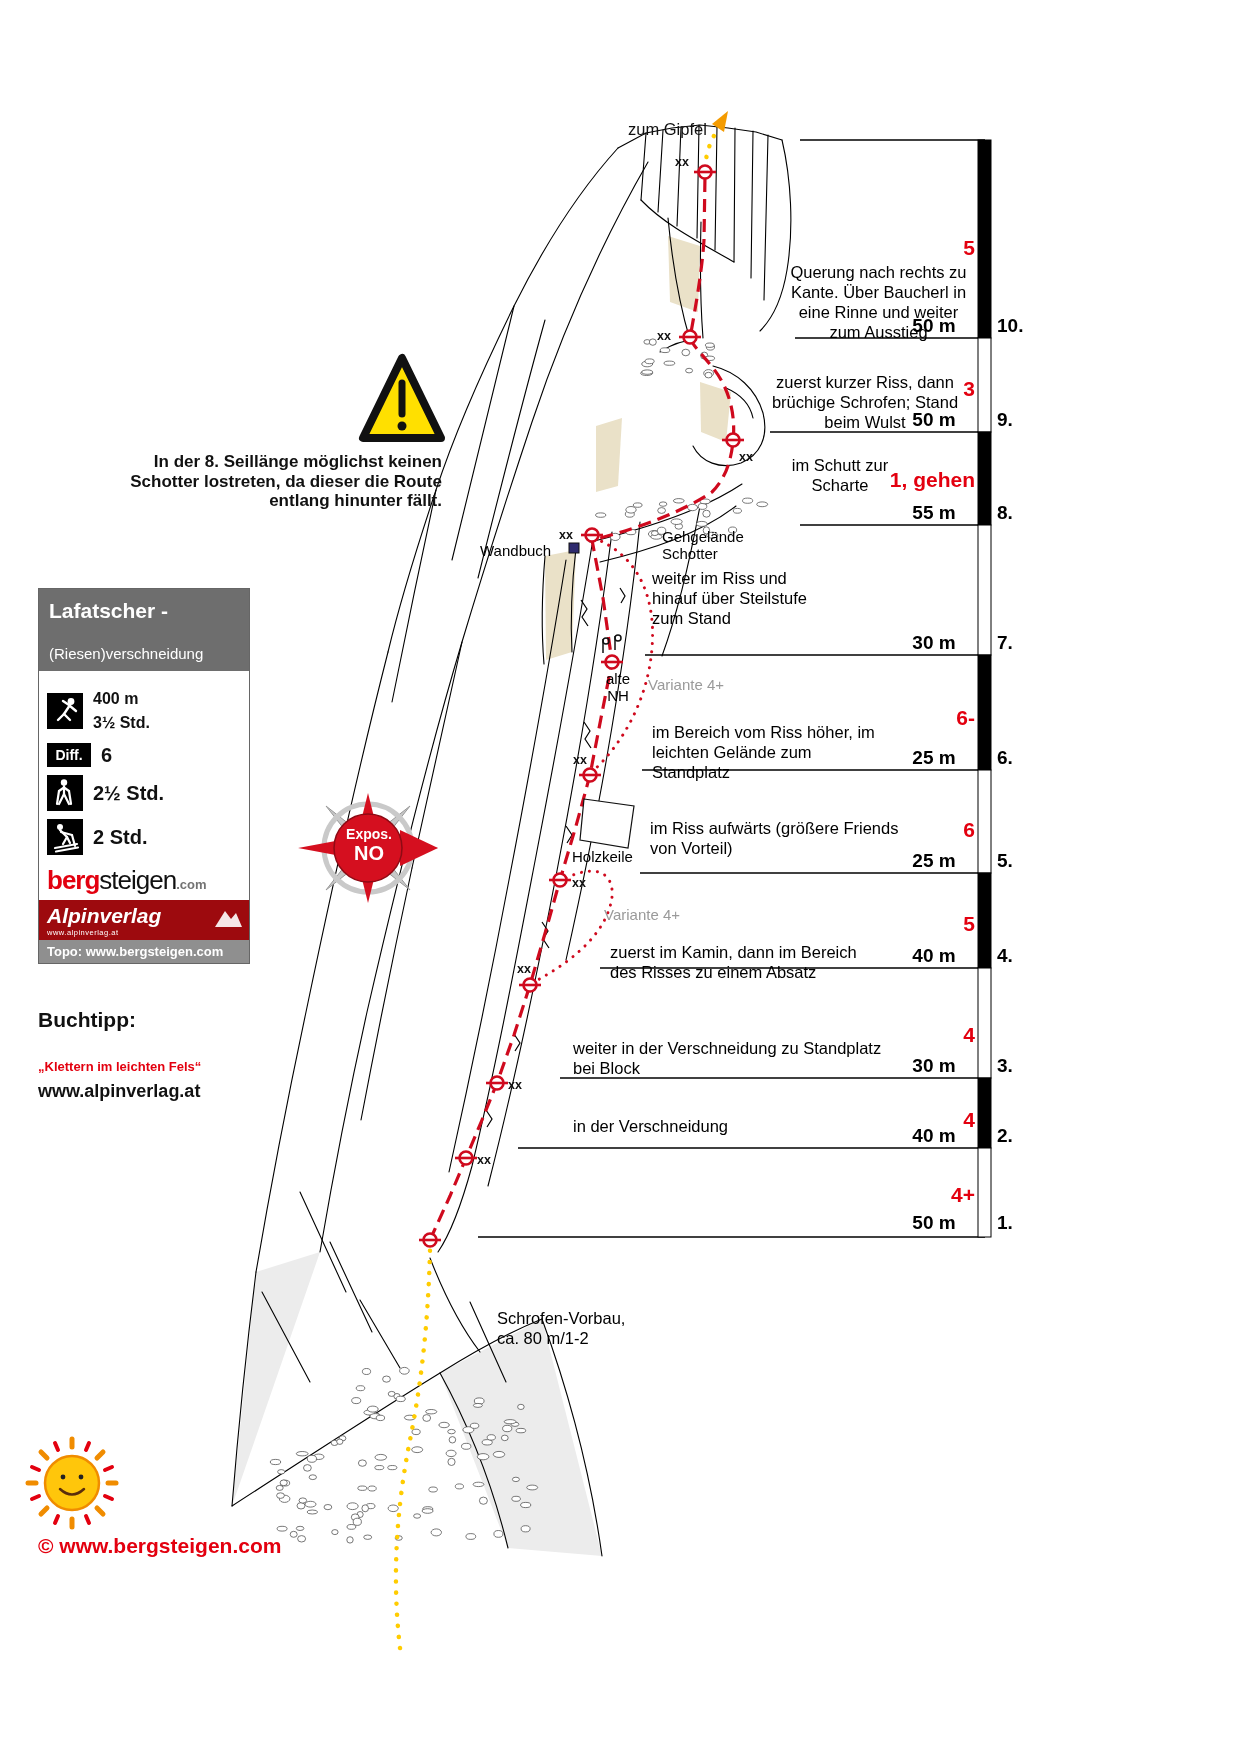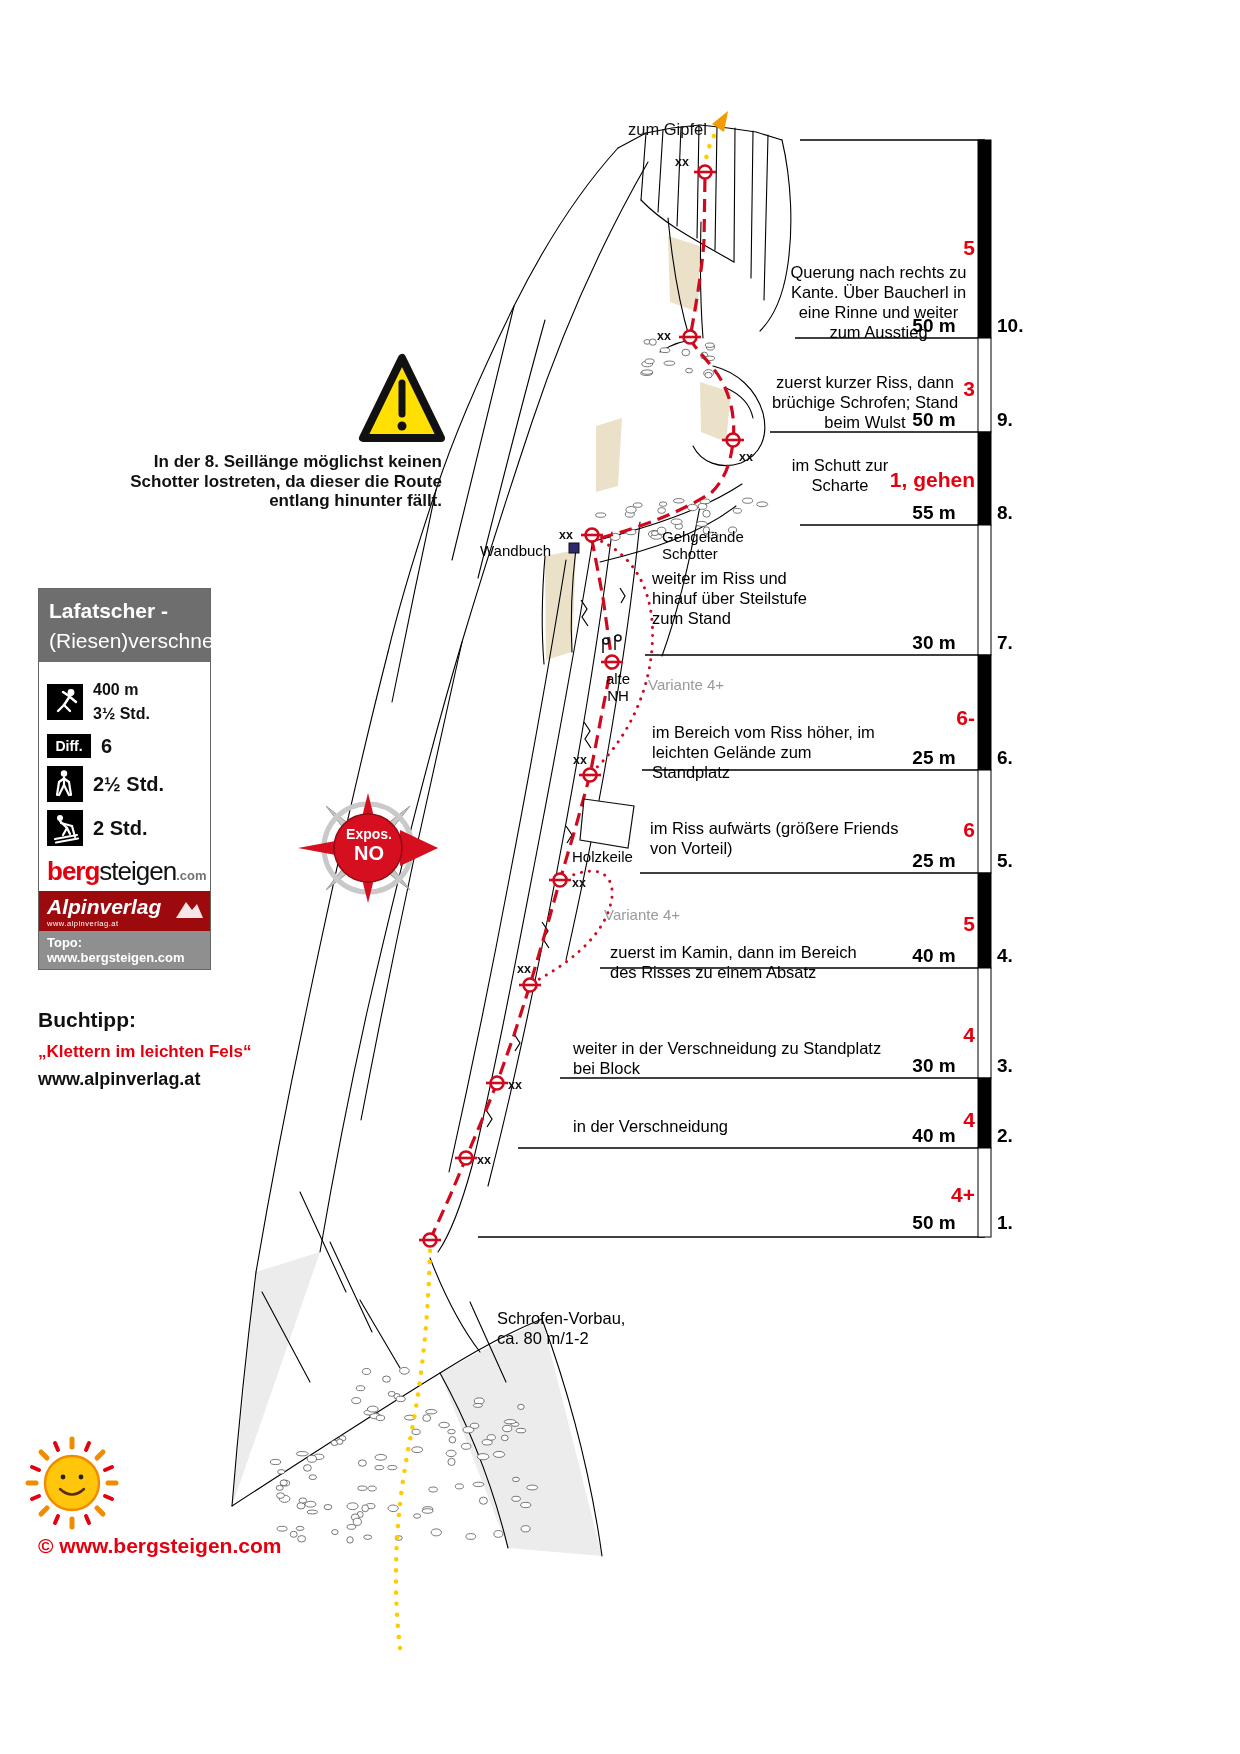--- a/index.html
+++ b/index.html
@@ -13,45 +13,45 @@
   .len{font-weight:bold;font-size:19px;text-align:center;color:#000}
   .pnum{font-weight:bold;font-size:19px;color:#000}
   .maplabel{font-size:15px;color:#000}
   .graylabel{font-size:15px;color:#9a9a9a}
   .xxlbl{font:bold 12.5px "Liberation Sans",sans-serif;fill:#111}
   #belays circle{fill:#fff;stroke:#cf0a1e;stroke-width:2.6}
   #belays line{stroke:#cf0a1e;stroke-width:2.6}
   #pebbles ellipse{fill:#fff;stroke:#555;stroke-width:.8}
   .warn-text{width:330px;text-align:right;font-weight:bold;font-size:17px;line-height:19.5px}
   
-  .infobox{left:38px;top:588px;width:173px;border:1px solid #666;background:#fff}
+  .infobox{left:38px;top:588px;width:212px;border:1px solid #666;background:#fff}
   .ib-header{background:#6e6e6e;color:#fff;padding:10px 10px 9px}
   .ib-title1{font-size:21px;font-weight:bold}
-  .ib-title2{font-size:21px;margin-top:6px}
+  .ib-title2{font-size:15px;margin-top:22px}
   .ib-body{padding:8px 8px 0}
   .ib-row{display:flex;align-items:center;gap:10px;margin:8px 0}
   .ib-ico{width:36px;height:36px;display:inline-block;flex:0 0 36px}
   .ib-val{font-weight:bold;font-size:20px}
   .ib-val2{font-weight:bold;font-size:16px;line-height:24px}
   .ib-val2 span{display:block}
   .ib-diff{width:44px;height:24px;background:#000;color:#fff;font-weight:bold;font-size:14px;
            display:inline-flex;align-items:center;justify-content:center;flex:0 0 44px}
   .ib-logo1{margin:10px 0 2px;white-space:nowrap}
   .l-berg{color:#e3000f;font-weight:bold;font-size:26px;letter-spacing:-1px}
   .l-steigen{color:#111;font-weight:normal;font-size:26px;letter-spacing:-1px}
   .l-com{color:#737373;font-weight:bold;font-size:13px}
   .ib-logo2{margin:4px -8px 0;background:#9d0a0e;color:#fff;padding:4px 8px 3px;position:relative}
   .l-alpin{font-style:italic;font-weight:bold;font-size:21px;display:block}
   .l-alpin-url{font-size:7.5px;display:block;letter-spacing:.5px}
   .ib-mtn{position:absolute;right:6px;top:5px}
   .ib-topo{margin:0 -8px;background:#8f8f8f;color:#fff;font-weight:bold;font-size:13px;padding:4px 8px}
   
   .booktip{left:38px;top:1008px;width:300px}
   .bt-head{font-size:21px;font-weight:bold}
-  .bt-title{font-size:17px;font-weight:bold;color:#e3000f;margin-top:10px}
+  .bt-title{font-size:13px;font-weight:bold;color:#e3000f;margin-top:27px}
   .bt-url{font-size:18px;font-weight:bold;margin-top:7px}
   .compass-label{left:330px;top:826px;width:78px;text-align:center;color:#fff;font-weight:bold}
   .compass-label .c1{font-size:14px;display:block}
   .compass-label .c2{font-size:20px;display:block}
   .copyright{left:38px;top:1534px;color:#e3000f;font-weight:bold;font-size:21px}
 </style>
 </head>
 <body>
 
 <div id="canvas">

